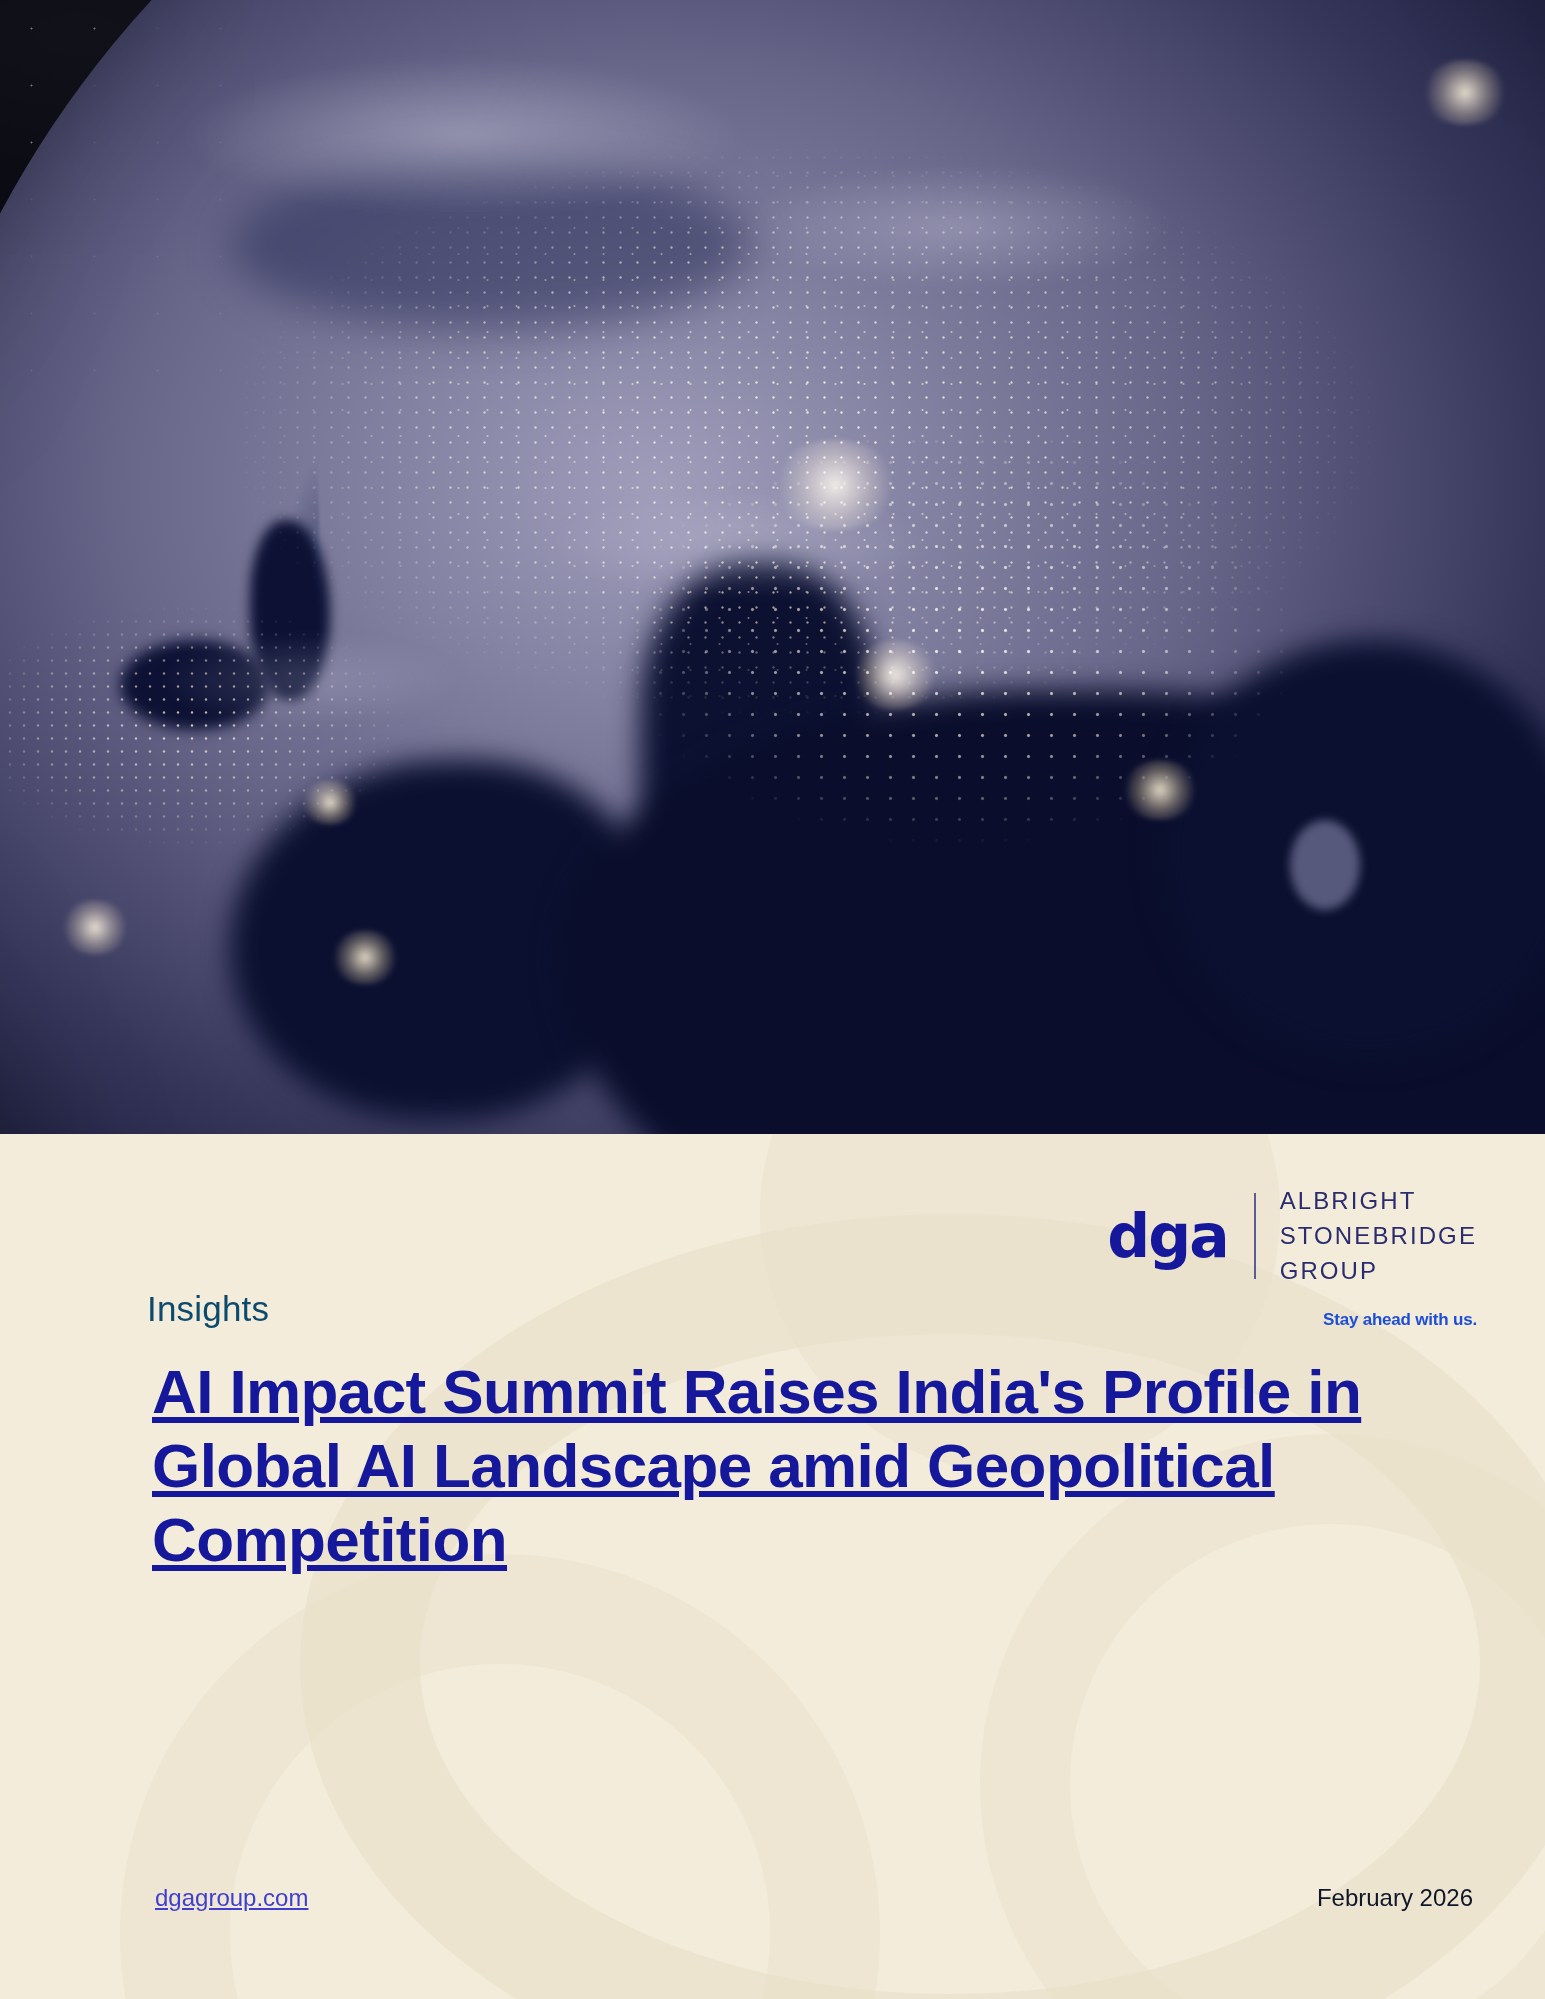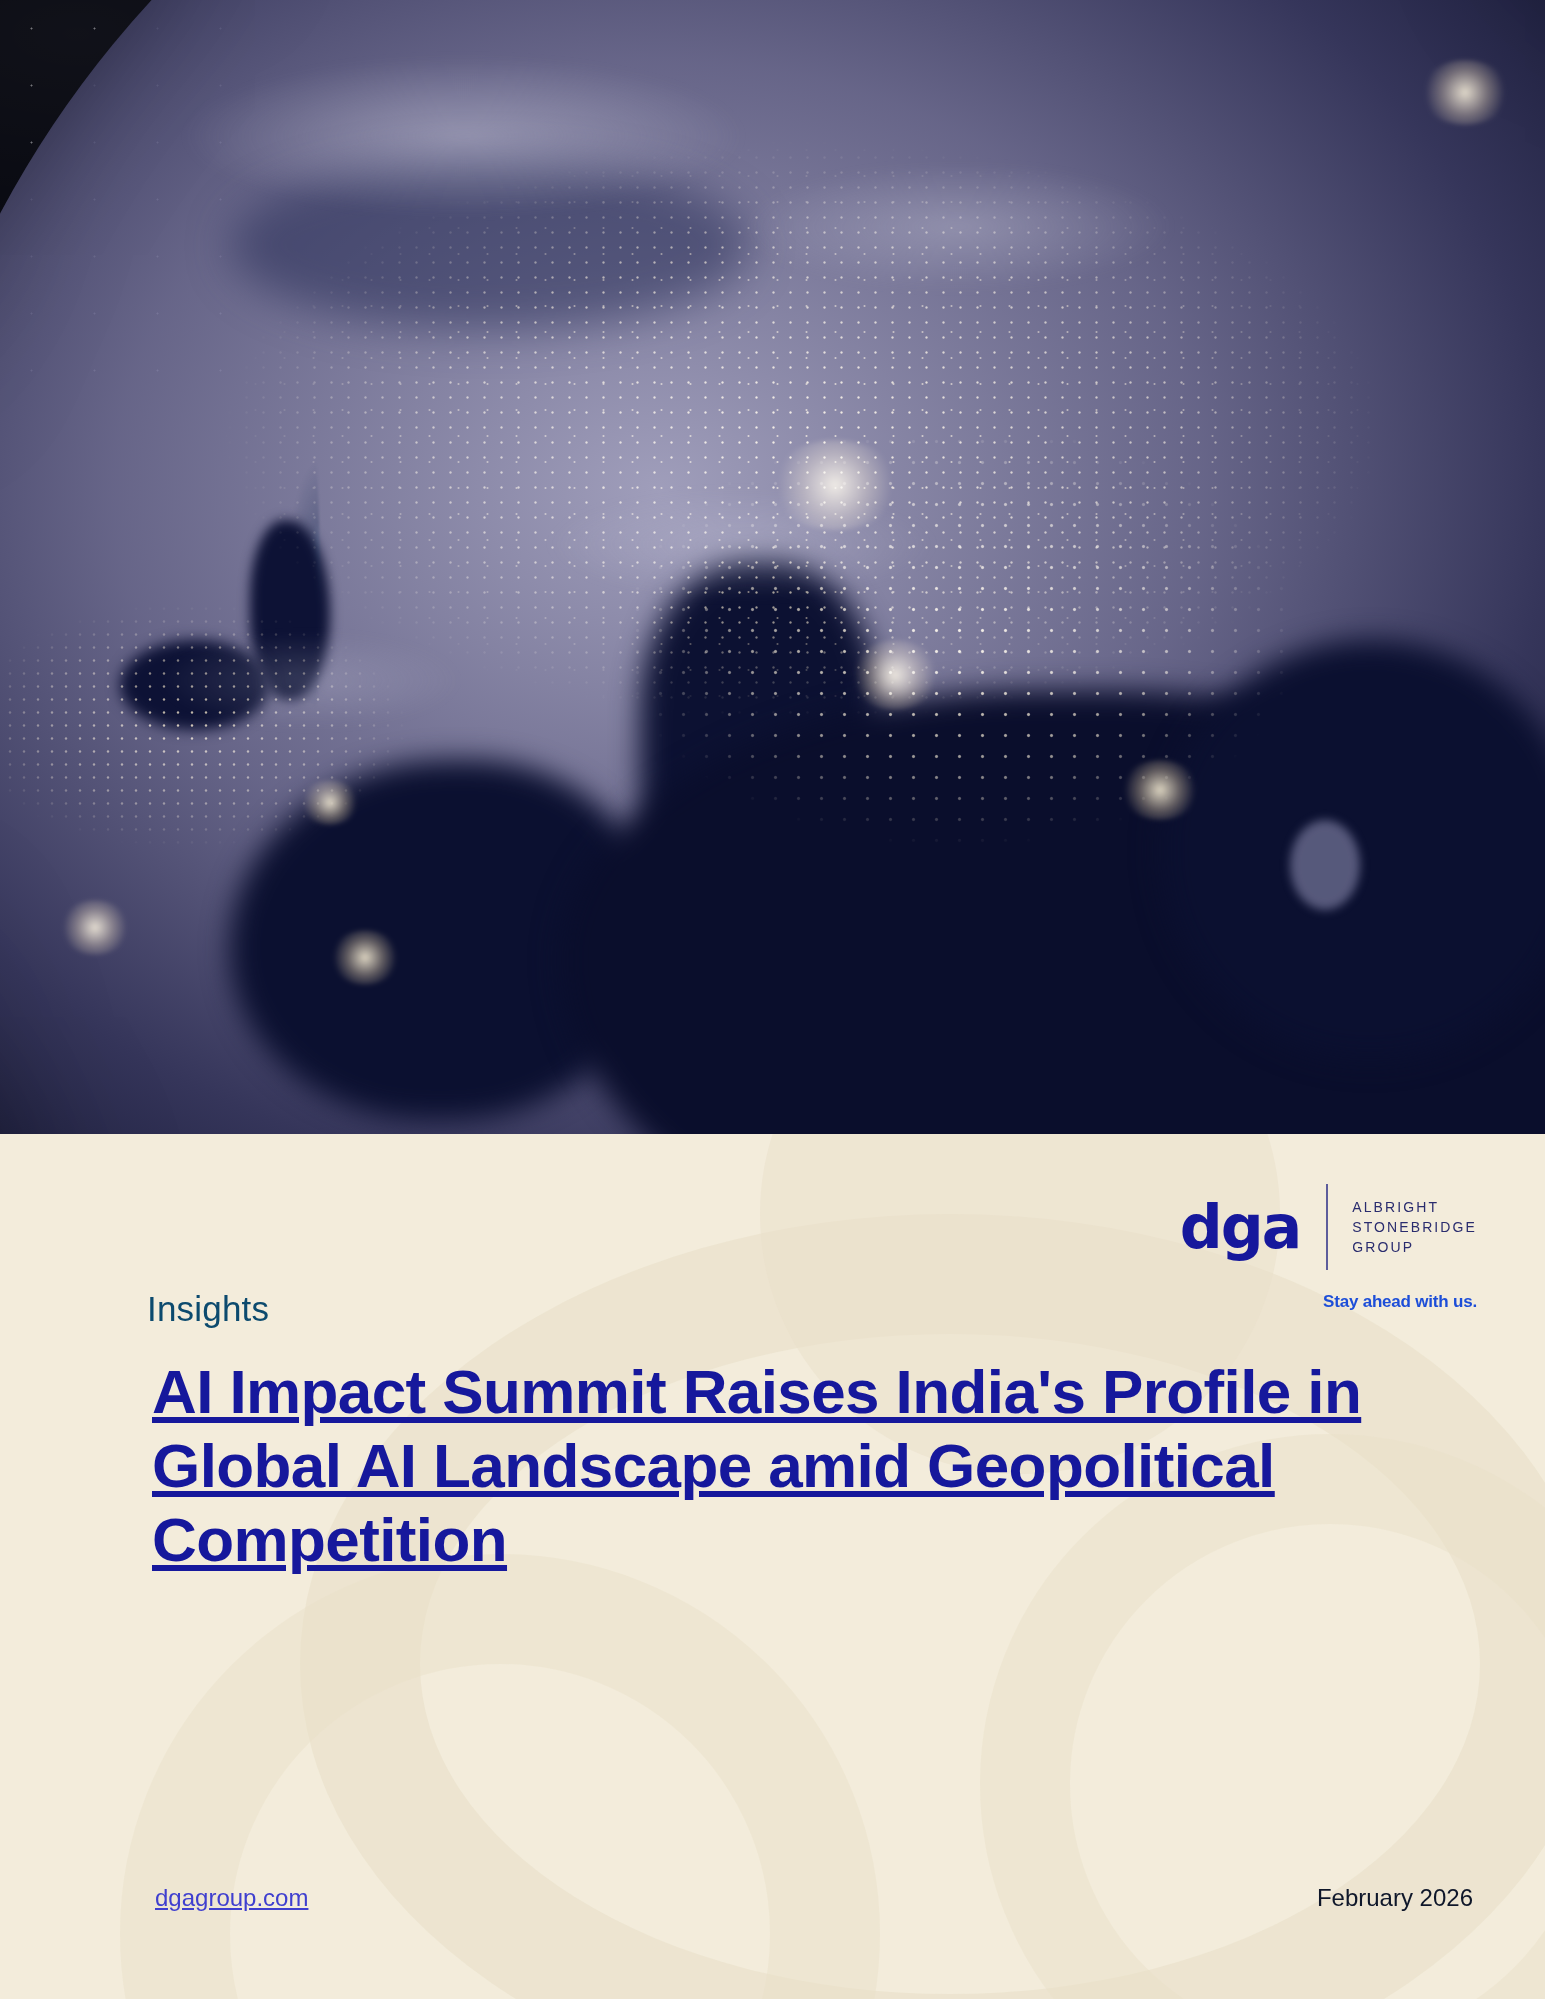--- a/index.html
+++ b/index.html
@@ -230,21 +230,21 @@
   }
   .logo-divider {
     width: 2px;
     height: 86px;
     background: #2b2d86;
     opacity: 0.75;
   }
   .logo-words {
     padding-left: 24px;
     color: #2a2c6e;
-    font-size: 14px;
+    font-size: 24px;
     letter-spacing: 2.1px;
     line-height: 1.45;
     font-weight: 400;
   }
   .tagline {
     margin-top: 22px;
     color: #1d4ed8;
     font-size: 17px;
     font-weight: 700;
     letter-spacing: -0.2px;

